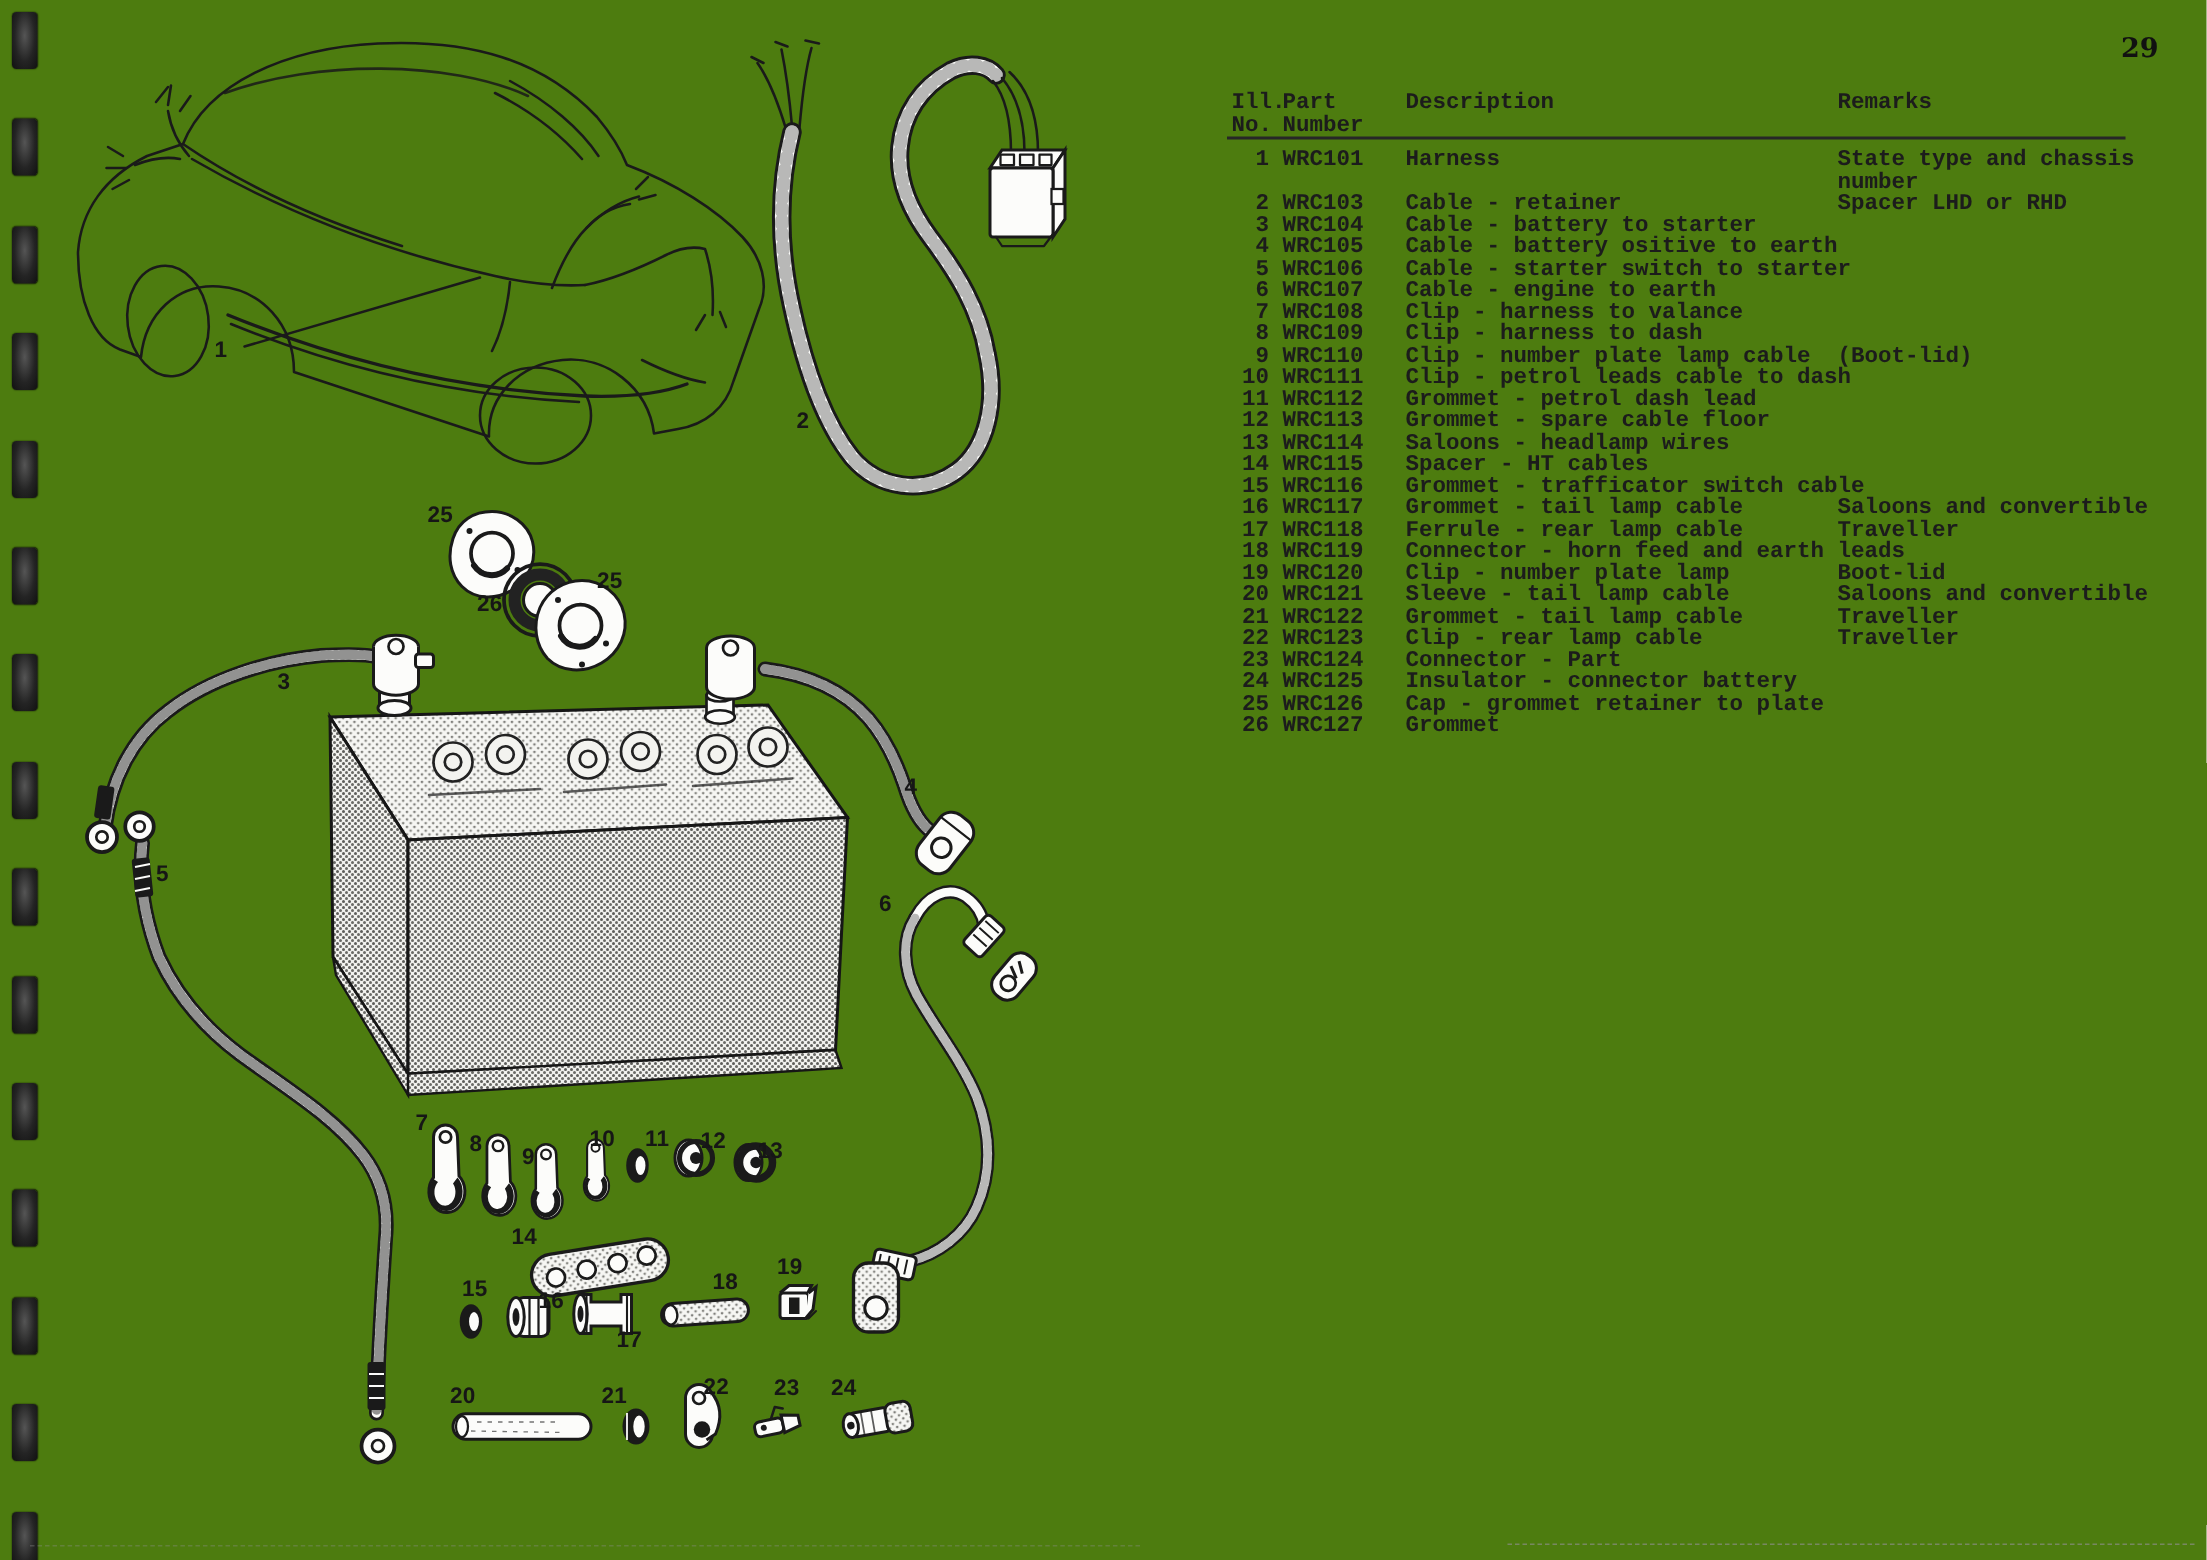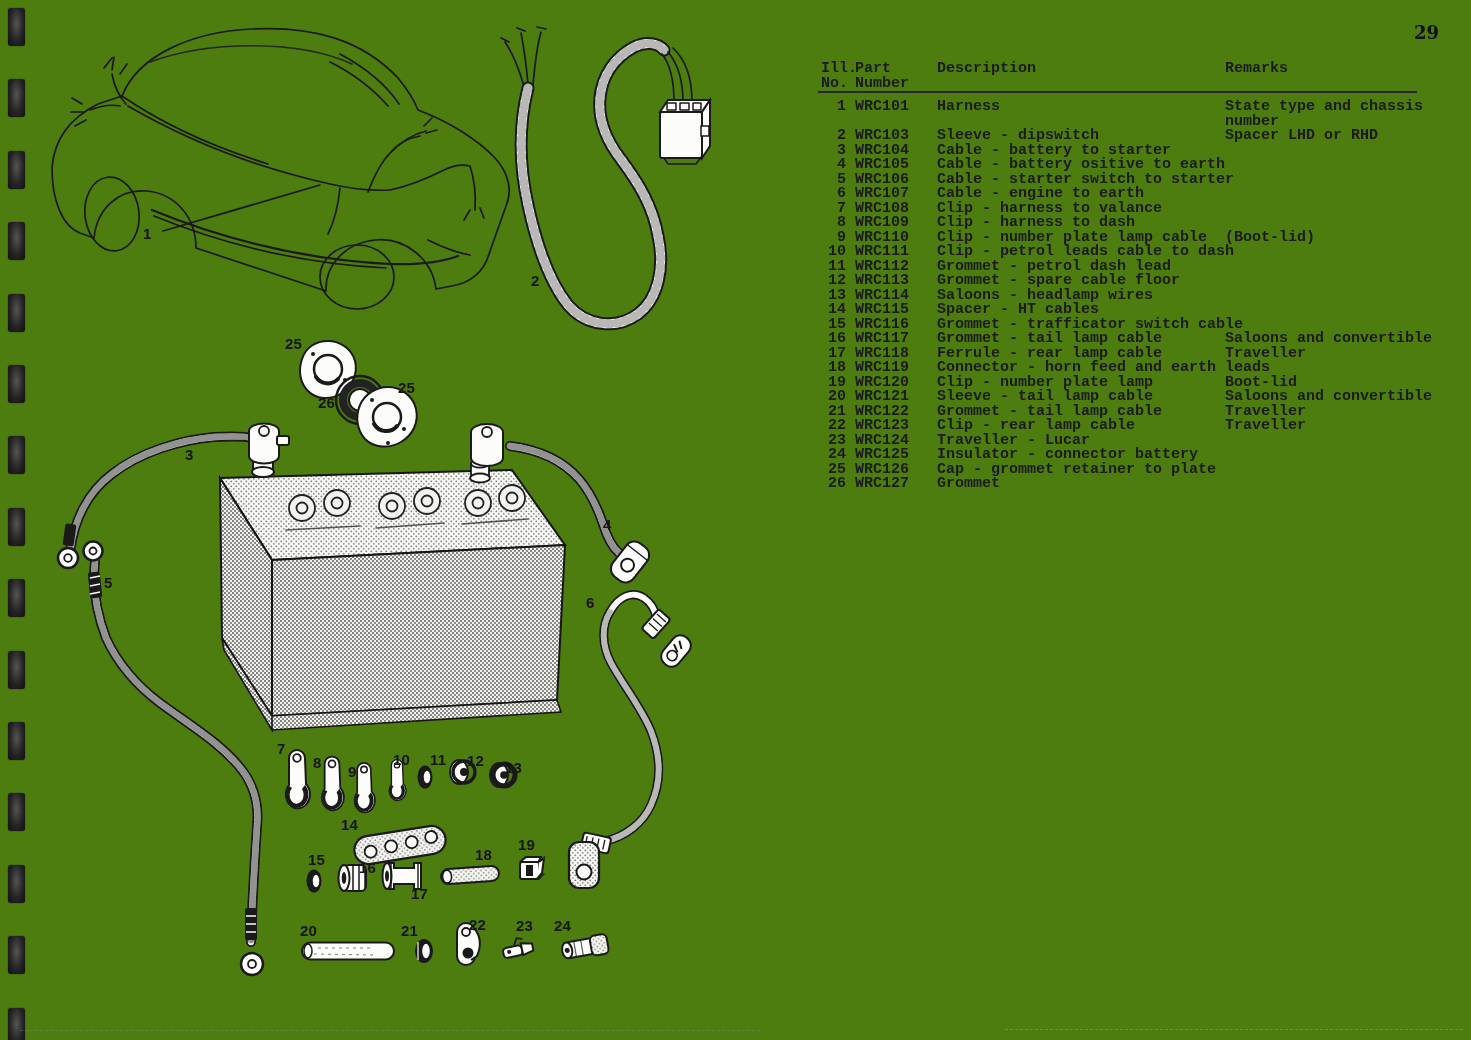--- a/index.html
+++ b/index.html
@@ -428,21 +428,21 @@
       <tbody>
           <tr>
       <td class="no">1</td>
       <td class="pn">WRC101</td>
       <td class="ds">Harness</td>
       <td class="rm">State type and chassis number</td>
     </tr>
           <tr>
       <td class="no">2</td>
       <td class="pn">WRC103</td>
-      <td class="ds">Sleeve - dipswitch</td>
+      <td class="ds">Cable - retainer</td>
       <td class="rm">Spacer LHD or RHD</td>
     </tr>
           <tr>
       <td class="no">3</td>
       <td class="pn">WRC104</td>
       <td class="ds">Cable - battery to starter</td>
       <td class="rm"></td>
     </tr>
           <tr>
       <td class="no">4</td>
@@ -554,21 +554,21 @@
     </tr>
           <tr>
       <td class="no">22</td>
       <td class="pn">WRC123</td>
       <td class="ds">Clip - rear lamp cable</td>
       <td class="rm">Traveller</td>
     </tr>
           <tr>
       <td class="no">23</td>
       <td class="pn">WRC124</td>
-      <td class="ds">Traveller - Lucar</td>
+      <td class="ds">Connector - Part</td>
       <td class="rm"></td>
     </tr>
           <tr>
       <td class="no">24</td>
       <td class="pn">WRC125</td>
       <td class="ds">Insulator - connector battery</td>
       <td class="rm"></td>
     </tr>
           <tr>
       <td class="no">25</td>

